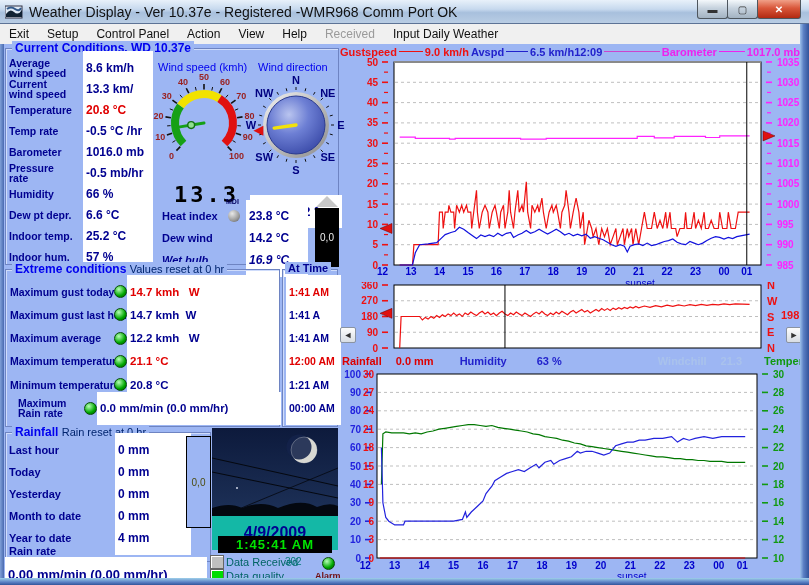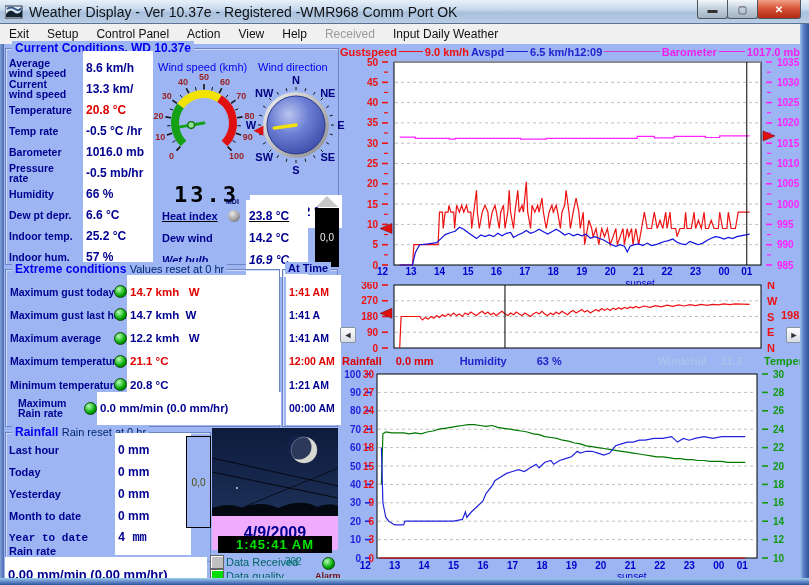--- a/index.html
+++ b/index.html
@@ -58,21 +58,21 @@
   
   .rn-row{position:absolute;display:flex;align-items:center;height:19px;}
   .rn-lab{width:106px;font-size:11px;font-weight:bold;color:#000090;}
   .rn-box{width:70px;height:18px;}
   #rain-gauge{position:absolute;left:182px;top:392px;width:23px;height:90px;background:#9db6f3;
     border:1px solid #000;color:#4c4c10;font-size:10px;display:flex;align-items:center;justify-content:center;}
   #rate-label{position:absolute;left:5px;top:501px;font-size:11px;font-weight:bold;color:#000090;}
   #rate-box{position:absolute;left:1px;top:513px;width:196px;height:19px;font-size:13px;}
   
   #moon{position:absolute;left:208px;top:384px;width:126px;height:88px;}
-  #date-bar{position:absolute;left:208px;top:472px;width:126px;height:34px;background:#f0abfc;color:#000090;
+  #date-bar{position:absolute;left:208px;top:472px;width:126px;height:34px;background:#14b8a6;color:#000090;
     font-weight:bold;font-size:16px;display:flex;align-items:center;justify-content:center;}
   #time-bar{position:absolute;left:214px;top:492px;width:114px;height:17px;background:#000;color:#00e400;
     font-weight:bold;font-size:13px;display:flex;align-items:center;justify-content:center;letter-spacing:1px;}
   .chk{position:absolute;width:12px;height:12px;border:1px solid #666;
     box-shadow:inset 1px 1px 0 #fff;background:#c0c0c0;}
   .chk.green{background:#00dd00;}
   .st-lab{position:absolute;font-size:11px;color:#006464;}
   #rx-count{position:absolute;left:281px;top:512px;font-size:10px;color:#007878;}
   #alarm-ball{position:absolute;left:318px;top:513px;}
   #alarm-lab{position:absolute;left:311px;top:527px;font-size:9px;color:#701010;font-weight:bold;}
@@ -256,21 +256,21 @@
           <text x="20.180194846605364" y="87.81980515339464" text-anchor="middle" font-size="11" font-weight="bold" fill="#000080" font-family="Liberation Sans">SW</text>
           <text x="7" y="56.00000000000001" text-anchor="middle" font-size="11" font-weight="bold" fill="#000080" font-family="Liberation Sans">W</text>
           <text x="20.180194846605353" y="24.180194846605364" text-anchor="middle" font-size="11" font-weight="bold" fill="#000080" font-family="Liberation Sans">NW</text>
           <line x1="52" y1="52" x2="30.214102487685455" y2="55.061808221121446" stroke="#f2e20a" stroke-width="3.4" stroke-linecap="round"></line>
           <polygon points="19.399009181595616,52.7060971393627 19.399009181595616,62.7060971393627 9.399009181595616,57.7060971393627" fill="#e01010"></polygon>
         </svg>
       <div class="vbox" id="winddir-box">W 262 °</div>
 
       <div id="mdi-lab">MDI</div>
       <div id="dv-rows">
-          <div class="dv-row" style="left: 156px; top: 158px; text-decoration: underline;">
+          <div class="dv-row" style="left: 156px; top: 158px;">
             <span class="dv-lab">Heat index</span>
             <span class="ball" style="margin-right: 6px;"></span>
             <span class="vbox dv-box">23.8 °C</span>
           </div>
           <div class="dv-row" style="left: 156px; top: 180px;">
             <span class="dv-lab">Dew wind</span>
             <span style="width: 18px;"></span>
             <span class="vbox dv-box">14.2 °C</span>
           </div>
           <div class="dv-row" style="left: 156px; top: 202px; font-style: italic;">
@@ -364,21 +364,21 @@
             <span class="vbox rn-box">0 mm</span>
           </div>
           <div class="rn-row" style="top: 51px;">
             <span class="rn-lab">Yesterday</span>
             <span class="vbox rn-box">0 mm</span>
           </div>
           <div class="rn-row" style="top: 73px;">
             <span class="rn-lab">Month to date</span>
             <span class="vbox rn-box">0 mm</span>
           </div>
-          <div class="rn-row" style="top: 95px; font-family: Liberation Mono, monospace;">
+          <div class="rn-row" style="top: 95px;">
             <span class="rn-lab">Year to date</span>
             <span class="vbox rn-box">4 mm</span>
           </div>
         </div>
     </div>
     <div id="rain-gauge">
       <span>0,0</span>
     </div>
     <div id="rate-label">Rain rate</div>
     <div class="vbox" id="rate-box">0.00 mm/min (0.00 mm/hr)</div>

